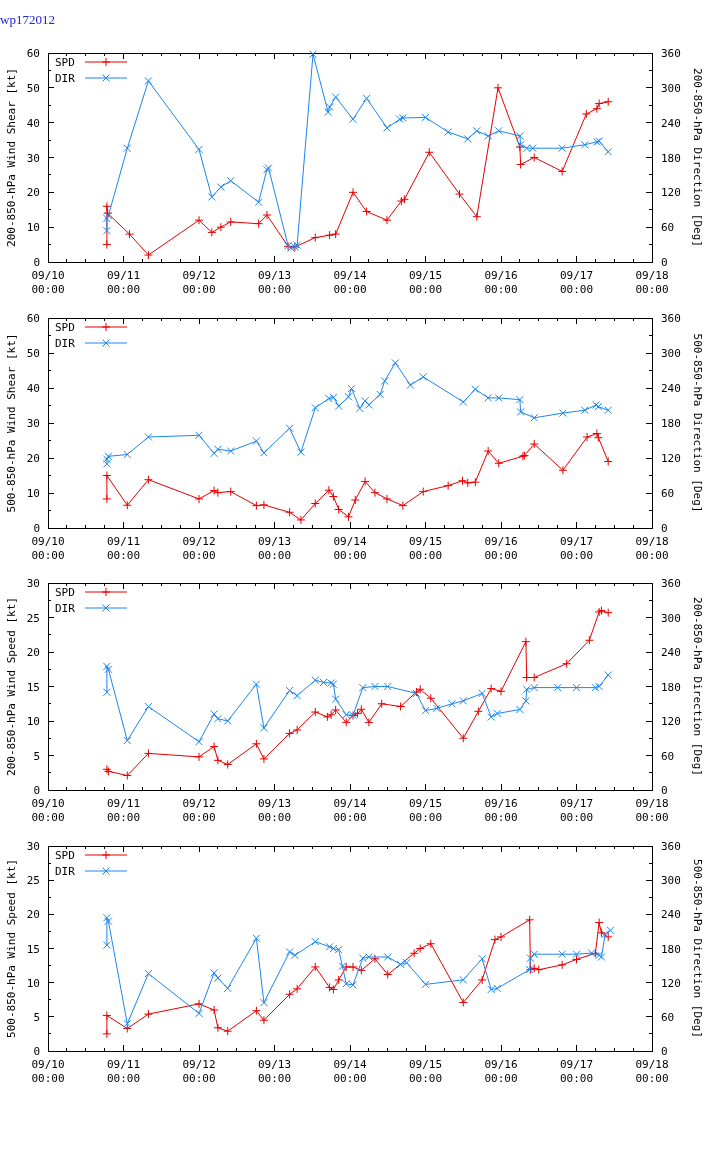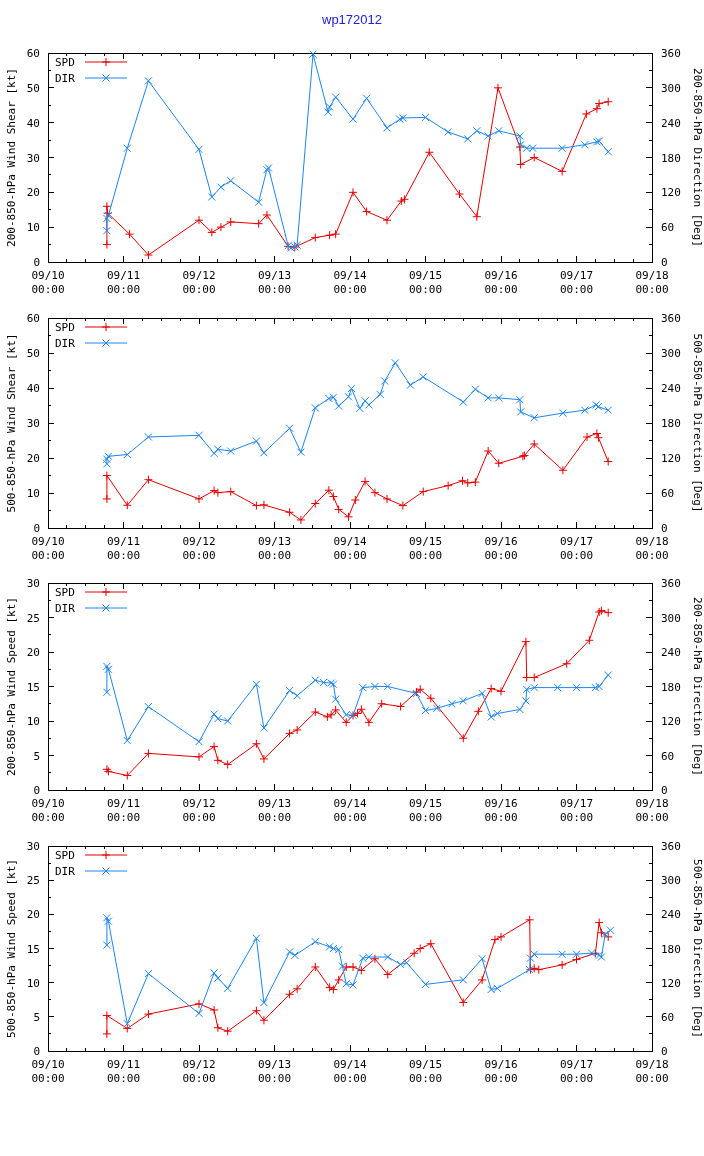--- a/index.html
+++ b/index.html
@@ -1,19 +1,19 @@
 <!DOCTYPE html>
 <html><head>
 <meta charset="utf-8">
 <style>
   html,body{margin:0;padding:0;background:#ffffff;}
   .page{position:relative;width:704px;height:1156px;background:#ffffff;overflow:hidden;
         font-family:"DejaVu Sans Mono", monospace;}
-  .plot-title{position:absolute;top:12px;left:0;width:704px;text-align:center;
-        font-size:13px;font-family:Liberation Sans, sans-serif;}
+  .plot-title{position:absolute;top:12px;left:0;width:704px;
+        font-size:13px;font-family:Liberation Serif, serif;}
   svg text{font-family:"DejaVu Sans Mono", monospace;font-size:11px;fill:#000;}
 </style>
 </head>
 <body>
 
 <div class="page">
   <div class="plot-title" style="color: rgb(32, 32, 224);">wp172012</div>
   <svg id="charts" width="704" height="1156" viewBox="0 0 704 1156" style="position:absolute;left:0;top:0;">
       <g>
         <rect x="48" y="53" width="604" height="209" fill="none" stroke="#000000" stroke-width="1" shape-rendering="crispEdges"></rect>

